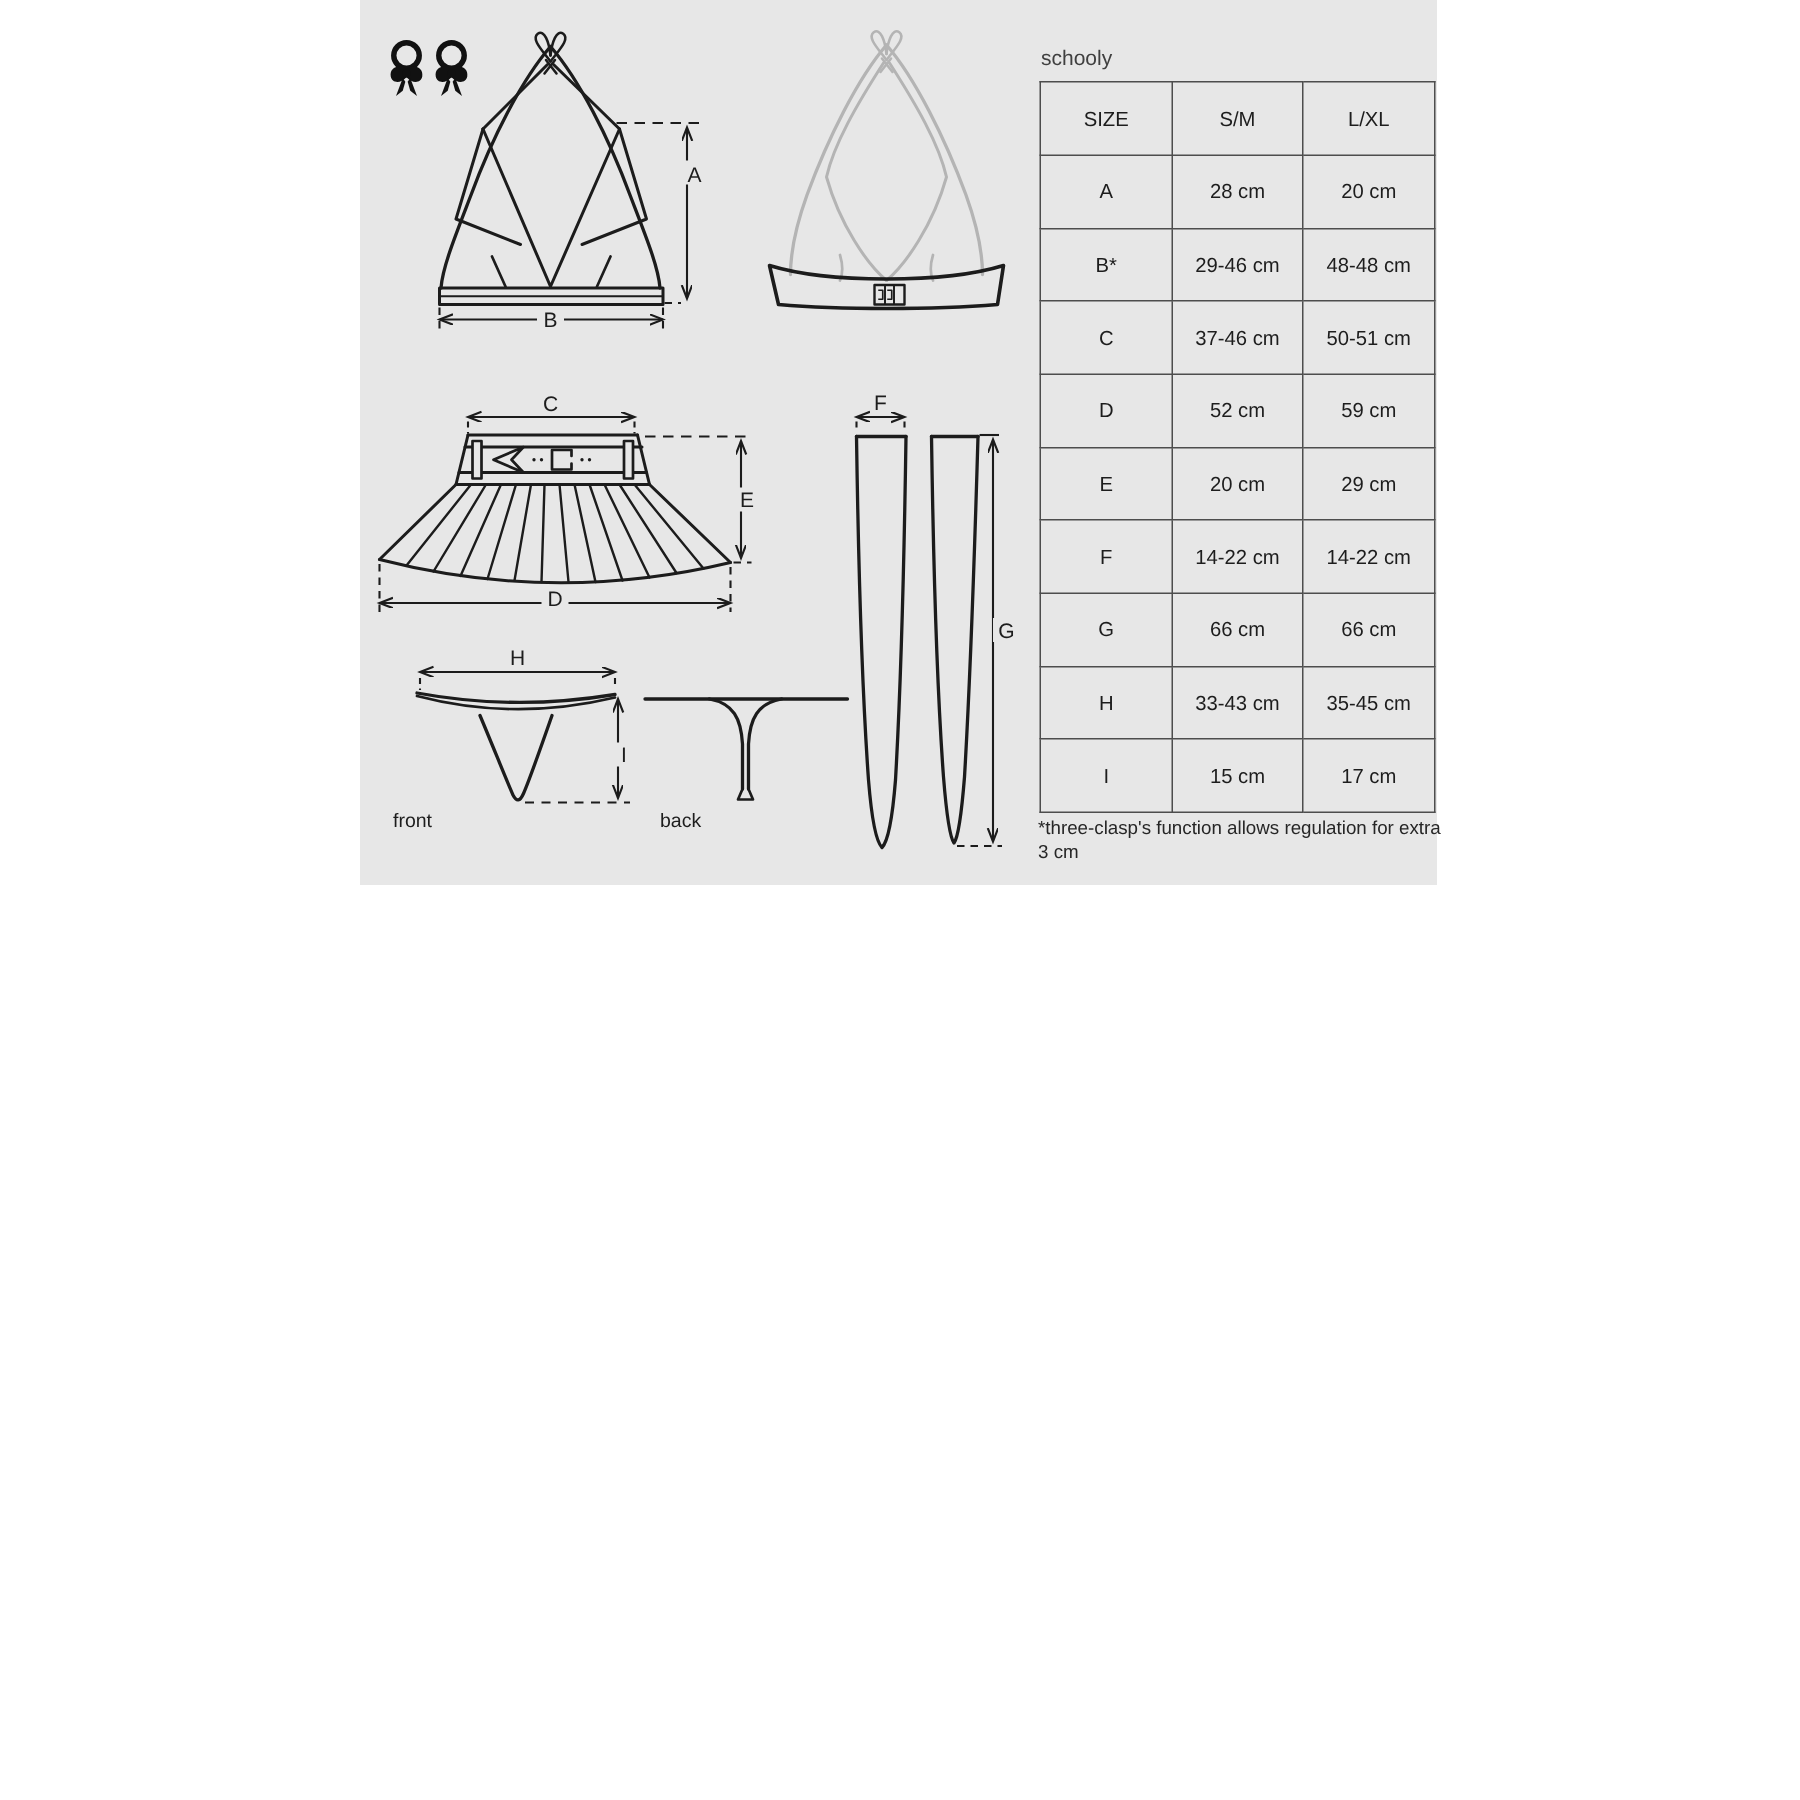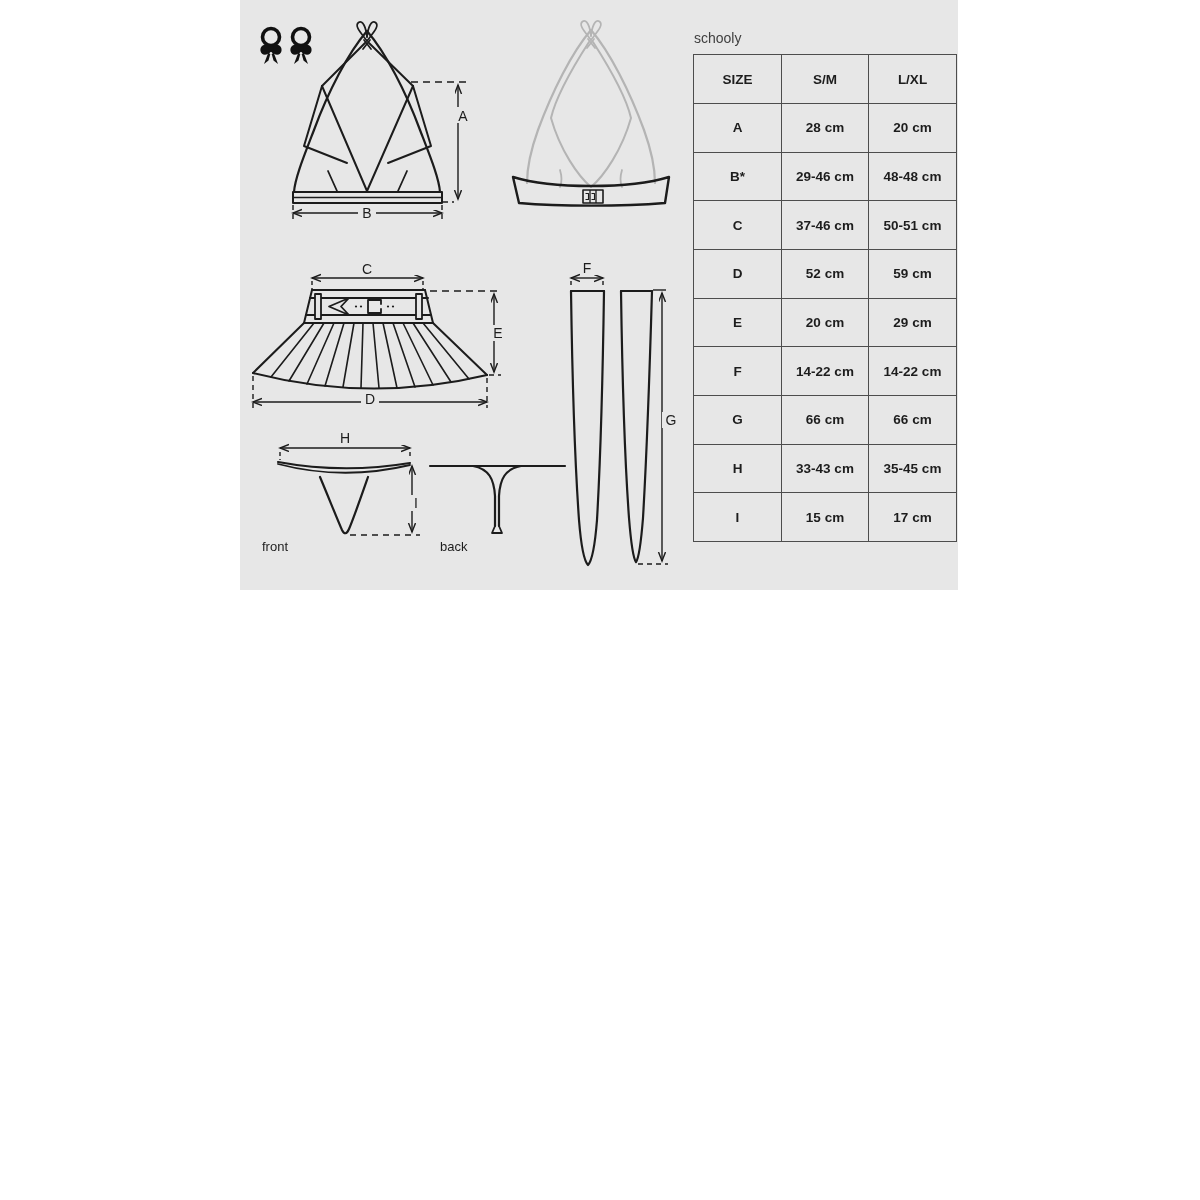--- a/index.html
+++ b/index.html
@@ -4,21 +4,21 @@
 <style>
   html,body{margin:0;padding:0;background:#ffffff;}
   #page{position:relative;width:1200px;height:1200px;background:#ffffff;overflow:hidden;
         font-family:"Liberation Sans", sans-serif;color:#1d1d1d;}
   #panel{position:absolute;left:240px;top:0;width:718px;height:590px;background:#e7e7e7;}
   #diagram-svg{position:absolute;left:0;top:0;}
   #chart-title{position:absolute;left:454px;top:30px;font-size:14px;color:#404040;}
   #size-table{position:absolute;left:453px;top:54px;width:260px;height:488px;
               border-collapse:collapse;table-layout:fixed;font-size:13.5px;color:#1d1d1d;}
   #size-table th,#size-table td{border:1px solid #4d4d4d;text-align:center;vertical-align:middle;
-              font-weight:bold;padding:0;}
+              font-weight:normal;padding:0;}
   #size-table thead tr{height:49px;}
   #footnote{position:absolute;left:452px;top:545px;width:276px;font-size:12.5px;line-height:1.26;color:#262626;}
 </style>
 </head>
 <body>
 
 <div id="page">
   <div id="panel">
 
     <svg id="diagram-svg" width="718" height="590" viewBox="0 0 718 590">
@@ -240,15 +240,19 @@
           <td>35-45 cm</td>
         </tr>
         <tr>
           <td>I</td>
           <td>15 cm</td>
           <td>17 cm</td>
         </tr>
       </tbody>
     </table>
 
+    <div id="footnote">
+      <div>*three-clasp's function allows regulation for extra</div>
+      <div>3 cm</div>
+    </div>
 
   </div>
 </div>
 
 </body></html>

